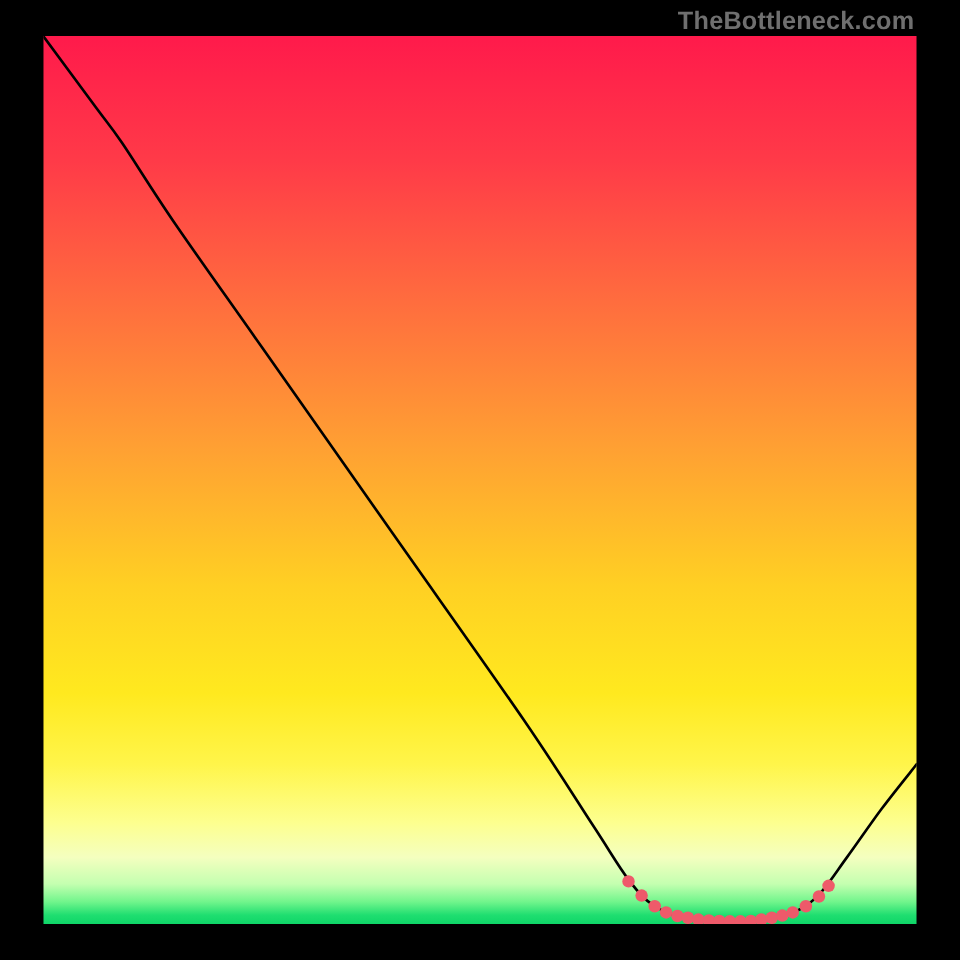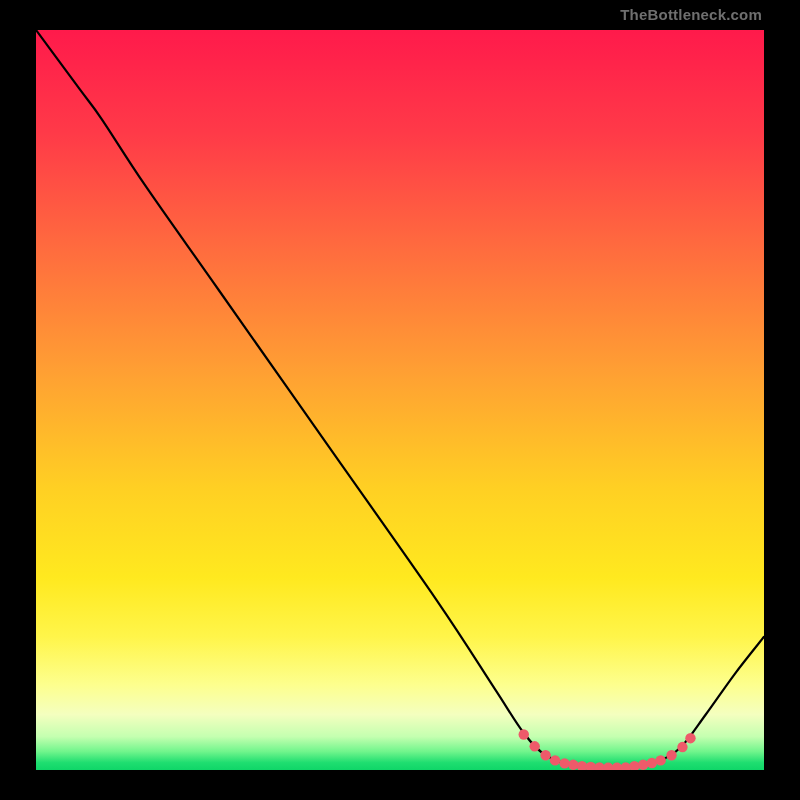--- a/index.html
+++ b/index.html
@@ -30,21 +30,21 @@
   }
   .curve-svg {
     position: absolute;
     inset: 0;
   }
   .watermark {
     position: absolute;
     top: 6px;
     right: 38px;
     font-family: Arial, Helvetica, sans-serif;
-    font-size: 15px;
+    font-size: 21px;
     font-weight: bold;
     color: #6f6f6f;
     letter-spacing: 0.2px;
     user-select: none;
   }
 </style>
 </head>
 <body>
 
 <div class="stage">

